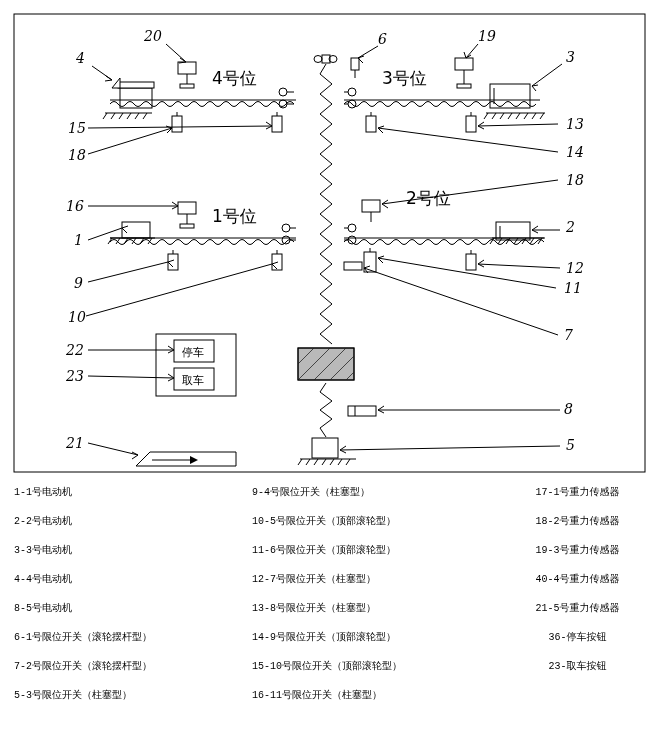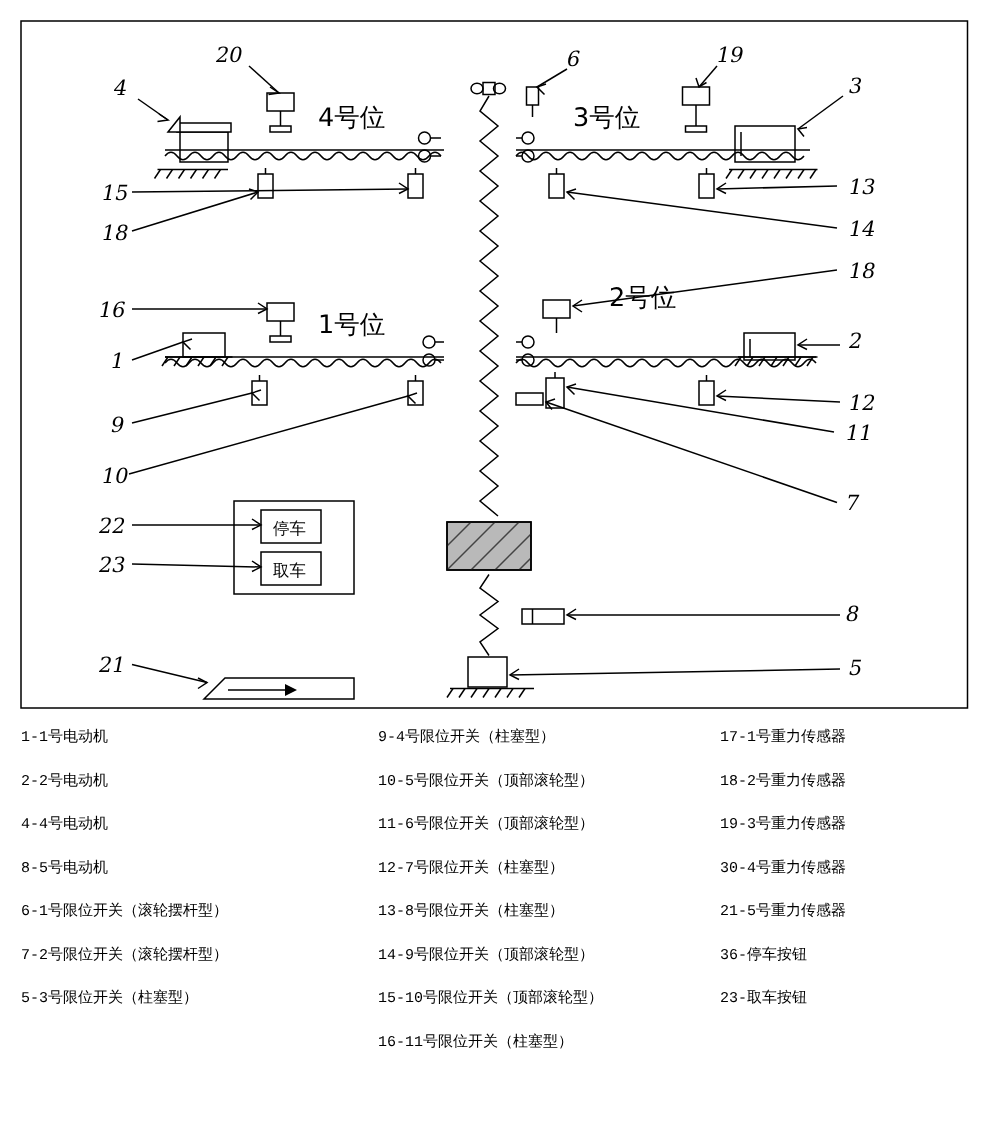--- a/index.html
+++ b/index.html
@@ -32,21 +32,21 @@
     top: 486px;
     width: 659px;
     height: 266px;
   }
   .legend-col {
     position: absolute;
     top: 0;
   }
   .legend-col.c1 { left: 14px; width: 230px; }
   .legend-col.c2 { left: 252px; width: 240px; }
-  .legend-col.c3 { left: 480px; width: 155px; }
+  .legend-col.c3 { left: 500px; width: 155px; text-align: center; }
   .legend-item {
     font-family: Liberation Mono, monospace;
     font-size: 10px;
     color: #000000;
     line-height: 14px;
     height: 29px;
     white-space: nowrap;
   }
   .num-label {
     font-family: "DejaVu Serif", serif;
@@ -389,40 +389,41 @@
       <text class="num-label" x="66" y="355">22</text>
       <text class="num-label" x="66" y="381">23</text>
       <text class="num-label" x="66" y="448">21</text>
     </g>
   </svg>
 
   <div id="legend">
     <div class="legend-col c1">
       <div class="legend-item">1-1号电动机</div>
       <div class="legend-item">2-2号电动机</div>
+      <div class="legend-item">3-3号电动机</div>
       <div class="legend-item">4-4号电动机</div>
       <div class="legend-item">8-5号电动机</div>
       <div class="legend-item">6-1号限位开关（滚轮摆杆型）</div>
       <div class="legend-item">7-2号限位开关（滚轮摆杆型）</div>
       <div class="legend-item">5-3号限位开关（柱塞型）</div>
     </div>
     <div class="legend-col c2">
       <div class="legend-item">9-4号限位开关（柱塞型）</div>
       <div class="legend-item">10-5号限位开关（顶部滚轮型）</div>
       <div class="legend-item">11-6号限位开关（顶部滚轮型）</div>
       <div class="legend-item">12-7号限位开关（柱塞型）</div>
       <div class="legend-item">13-8号限位开关（柱塞型）</div>
       <div class="legend-item">14-9号限位开关（顶部滚轮型）</div>
       <div class="legend-item">15-10号限位开关（顶部滚轮型）</div>
       <div class="legend-item">16-11号限位开关（柱塞型）</div>
     </div>
     <div class="legend-col c3">
       <div class="legend-item">17-1号重力传感器</div>
       <div class="legend-item">18-2号重力传感器</div>
       <div class="legend-item">19-3号重力传感器</div>
-      <div class="legend-item">30-4号重力传感器</div>
+      <div class="legend-item">40-4号重力传感器</div>
       <div class="legend-item">21-5号重力传感器</div>
       <div class="legend-item">36-停车按钮</div>
       <div class="legend-item">23-取车按钮</div>
     </div>
   </div>
 
 </div>
 
 </body></html>

